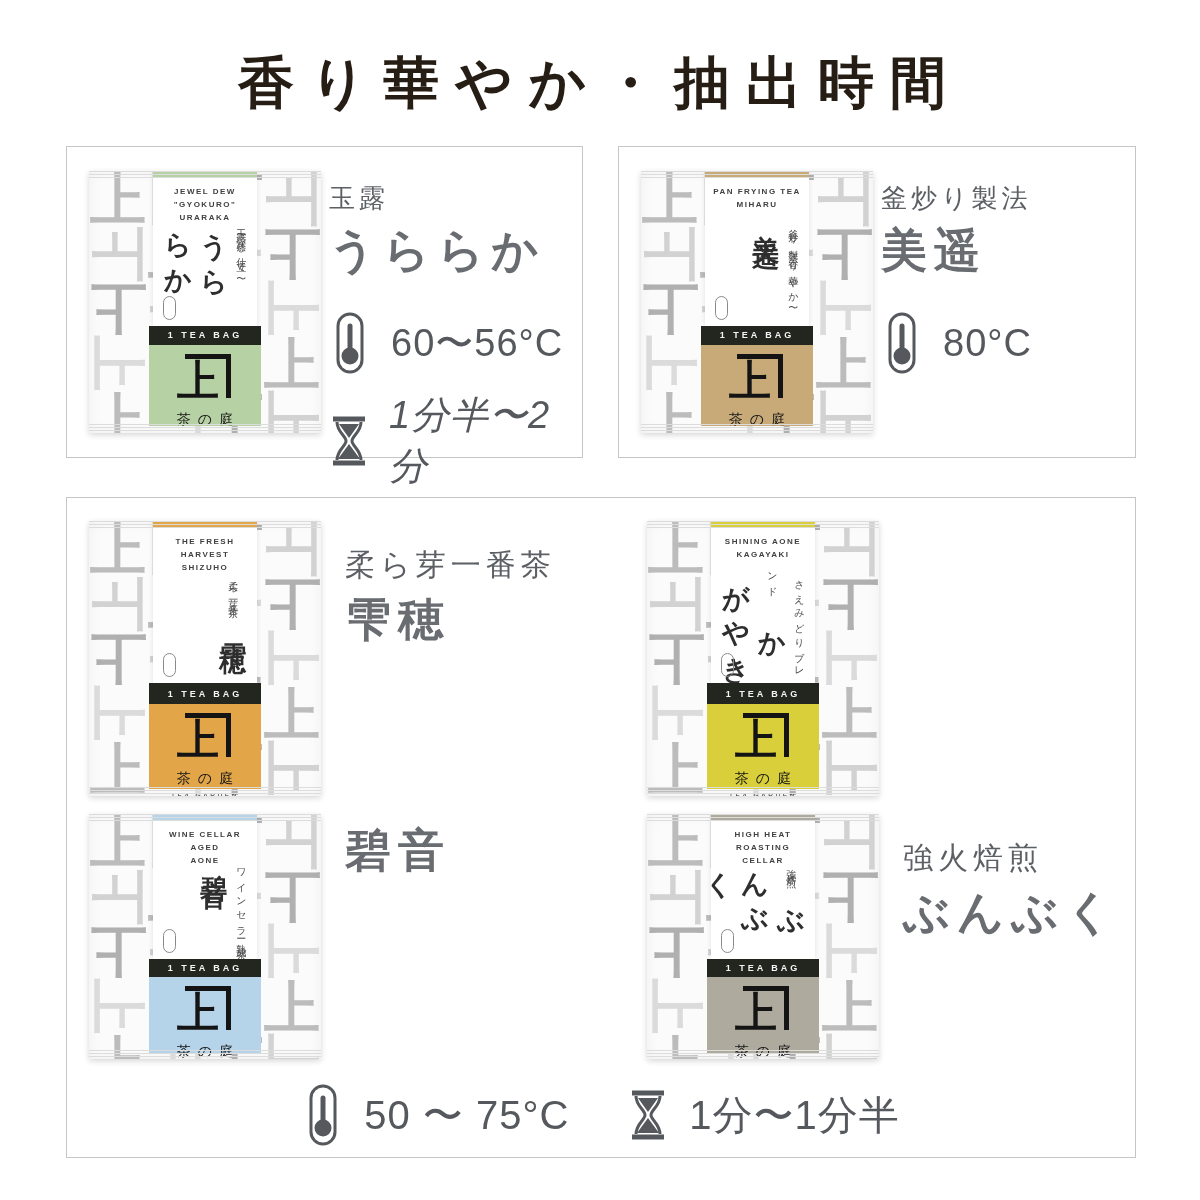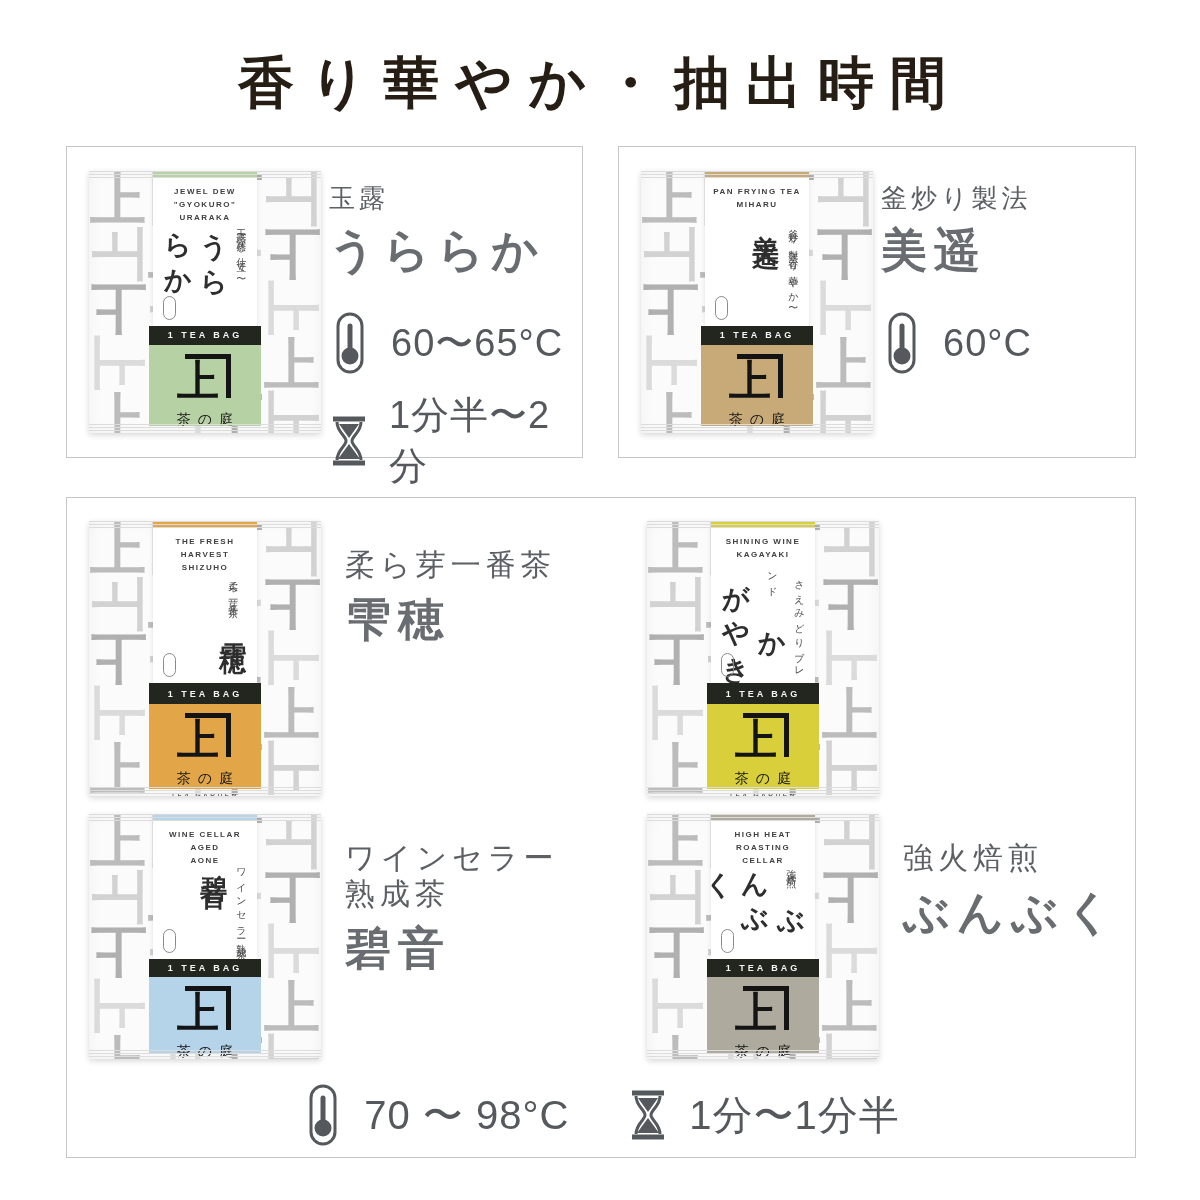--- a/index.html
+++ b/index.html
@@ -61,21 +61,21 @@
   .info-name { font-family:"DejaVu Serif", serif; font-weight:bold; font-size:46px;
          letter-spacing:7px; color:#696c70; margin-top:6px; }
   .spec { display:flex; align-items:center; gap:20px; }
   .spec-text { font-family:"Liberation Sans", sans-serif; font-size:38px; color:#55585c; letter-spacing:1px; }
   .icon-wrap { width:42px; display:flex; justify-content:center; }
 
   
   .box-tl .pkg, .box-tr .pkg { left:22px; top:24px; width:232px; height:262px; }
   .box-tl .card-info, .box-tr .card-info { left:262px; top:36px; width:250px; }
   .spec-temp { margin-top:30px; }
-  .spec-time { margin-top:16px; }
+  .spec-time { margin-top:16px;font-style:italic; }
 
   
   .b-card { position:absolute; width:505px; }
   .b-card .pkg { position:absolute; left:0; top:0; width:232px; }
   .b-card .card-info { left:256px; top:0; width:250px; position:absolute; }
   .b-card-1 { left:22px;  top:23px;  height:275px; }
   .b-card-2 { left:580px; top:23px;  height:275px; }
   .b-card-3 { left:22px;  top:316px; height:245px; }
   .b-card-4 { left:580px; top:316px; height:245px; }
   .b-card-1 .pkg, .b-card-2 .pkg { height:275px; }
@@ -146,21 +146,21 @@
       <div class="info-label">玉露</div>
       <div class="info-name">うららか</div>
       <div class="spec spec-temp">
         <span class="icon-wrap">
           <svg class="therm" width="28" height="62" viewBox="0 0 28 62">
             <rect x="2" y="2" width="24" height="58" rx="12" fill="none" stroke="#55585c" stroke-width="3"></rect>
             <line x1="14" y1="14" x2="14" y2="38" stroke="#55585c" stroke-width="5" stroke-linecap="round"></line>
             <circle cx="14" cy="44" r="8.5" fill="#55585c"></circle>
           </svg>
         </span>
-        <span class="spec-text">60〜65°C</span>
+        <span class="spec-text">60〜56°C</span>
       </div>
       <div class="spec spec-time">
         <span class="icon-wrap">
           <svg class="hour" width="36" height="50" viewBox="0 0 36 50">
             <line x1="2" y1="3" x2="34" y2="3" stroke="#55585c" stroke-width="5"></line>
             <line x1="2" y1="47" x2="34" y2="47" stroke="#55585c" stroke-width="5"></line>
             <path d="M6,6 C6,16 15,20 15,25 C15,30 6,34 6,44 M30,6 C30,16 21,20 21,25 C21,30 30,34 30,44" fill="none" stroke="#55585c" stroke-width="3"></path>
             <polygon points="8,8 28,8 18,22" fill="#55585c"></polygon>
             <polygon points="18,28 29,43 7,43" fill="#55585c"></polygon>
           </svg>
@@ -220,21 +220,21 @@
       <div class="info-label">釜炒り製法</div>
       <div class="info-name">美遥</div>
       <div class="spec spec-temp">
         <span class="icon-wrap">
           <svg class="therm" width="28" height="62" viewBox="0 0 28 62">
             <rect x="2" y="2" width="24" height="58" rx="12" fill="none" stroke="#55585c" stroke-width="3"></rect>
             <line x1="14" y1="14" x2="14" y2="38" stroke="#55585c" stroke-width="5" stroke-linecap="round"></line>
             <circle cx="14" cy="44" r="8.5" fill="#55585c"></circle>
           </svg>
         </span>
-        <span class="spec-text">60°C</span>
+        <span class="spec-text">80°C</span>
       </div>
     </div>
   </div>
 
   <div class="box box-bottom">
 
     <div class="b-card b-card-1">
       <div class="pkg">
         <div class="pkg-pattern">
             <span style="transform:rotate(0deg);color:#b2b2b2">上</span>
@@ -306,21 +306,21 @@
             <span style="transform:rotate(270deg);color:#cccccc">上</span>
             <span style="transform:rotate(0deg);color:#b2b2b2">上</span>
             <span style="transform:rotate(0deg);color:#b2b2b2">上</span>
             <span style="transform:rotate(270deg);color:#d6d6d6">上</span>
             <span style="transform:rotate(180deg);color:#a3a3a3">上</span>
             <span style="transform:rotate(90deg);color:#cccccc">上</span>
           </div>
         <div class="strip">
           <div class="strip-band" style="background: rgb(216, 207, 58);"></div>
           <div class="strip-en">
-            <div>SHINING WINE</div>
+            <div>SHINING AONE</div>
             <div>KAGAYAKI</div>
           </div>
           <div class="strip-vert">
             <span class="v-sub">さえみどりブレンド</span>
             <span class="v-name">かがやき</span>
           </div>
           <div class="seal"></div>
         </div>
         <div class="teabag-bar">1 TEA BAG</div>
         <div class="logo-block" style="background: rgb(216, 207, 58);">
@@ -374,22 +374,20 @@
         <div class="logo-block" style="background: rgb(181, 212, 233);">
           <div class="logo-mark">
             <span class="logo-bracket"></span>
             <span class="logo-kanji">上</span>
           </div>
           <div class="logo-name">茶の庭</div>
 
         </div>
       </div>
       <div class="card-info">
-        <div class="info-label">ワインセラー
-熟成茶</div>
         <div class="info-name">碧音</div>
       </div>
     </div>
 
     <div class="b-card b-card-4">
       <div class="pkg">
         <div class="pkg-pattern">
             <span style="transform:rotate(0deg);color:#b2b2b2">上</span>
             <span style="transform:rotate(90deg);color:#d6d6d6">上</span>
             <span style="transform:rotate(180deg);color:#a3a3a3">上</span>
@@ -441,21 +439,21 @@
 
     <div class="shared-specs">
       <div class="spec">
         <span class="icon-wrap">
           <svg class="therm" width="28" height="62" viewBox="0 0 28 62">
             <rect x="2" y="2" width="24" height="58" rx="12" fill="none" stroke="#55585c" stroke-width="3"></rect>
             <line x1="14" y1="14" x2="14" y2="38" stroke="#55585c" stroke-width="5" stroke-linecap="round"></line>
             <circle cx="14" cy="44" r="8.5" fill="#55585c"></circle>
           </svg>
         </span>
-        <span class="spec-text">70 〜 98°C</span>
+        <span class="spec-text">50 〜 75°C</span>
       </div>
       <div class="spec">
         <span class="icon-wrap">
           <svg class="hour" width="36" height="50" viewBox="0 0 36 50">
             <line x1="2" y1="3" x2="34" y2="3" stroke="#55585c" stroke-width="5"></line>
             <line x1="2" y1="47" x2="34" y2="47" stroke="#55585c" stroke-width="5"></line>
             <path d="M6,6 C6,16 15,20 15,25 C15,30 6,34 6,44 M30,6 C30,16 21,20 21,25 C21,30 30,34 30,44" fill="none" stroke="#55585c" stroke-width="3"></path>
             <polygon points="8,8 28,8 18,22" fill="#55585c"></polygon>
             <polygon points="18,28 29,43 7,43" fill="#55585c"></polygon>
           </svg>

